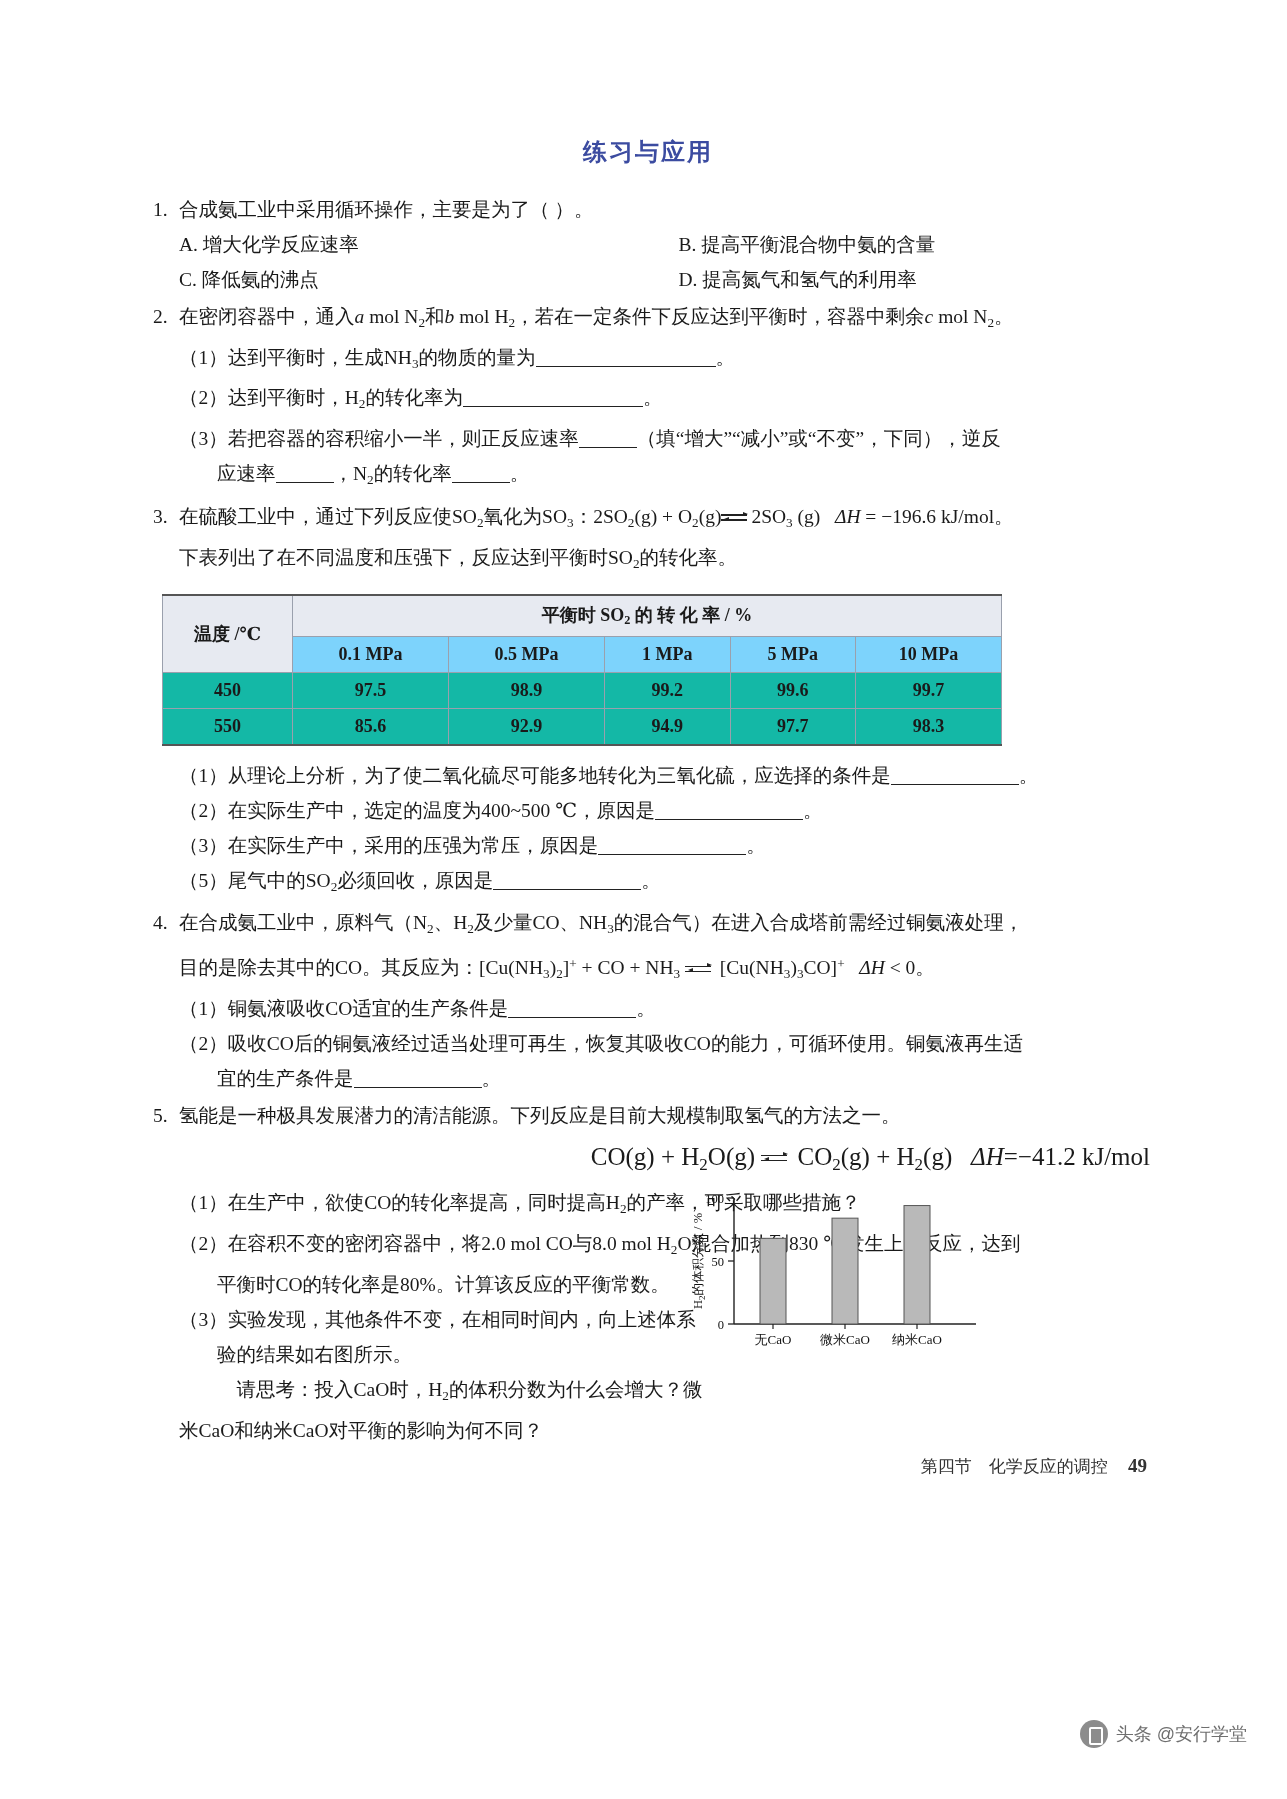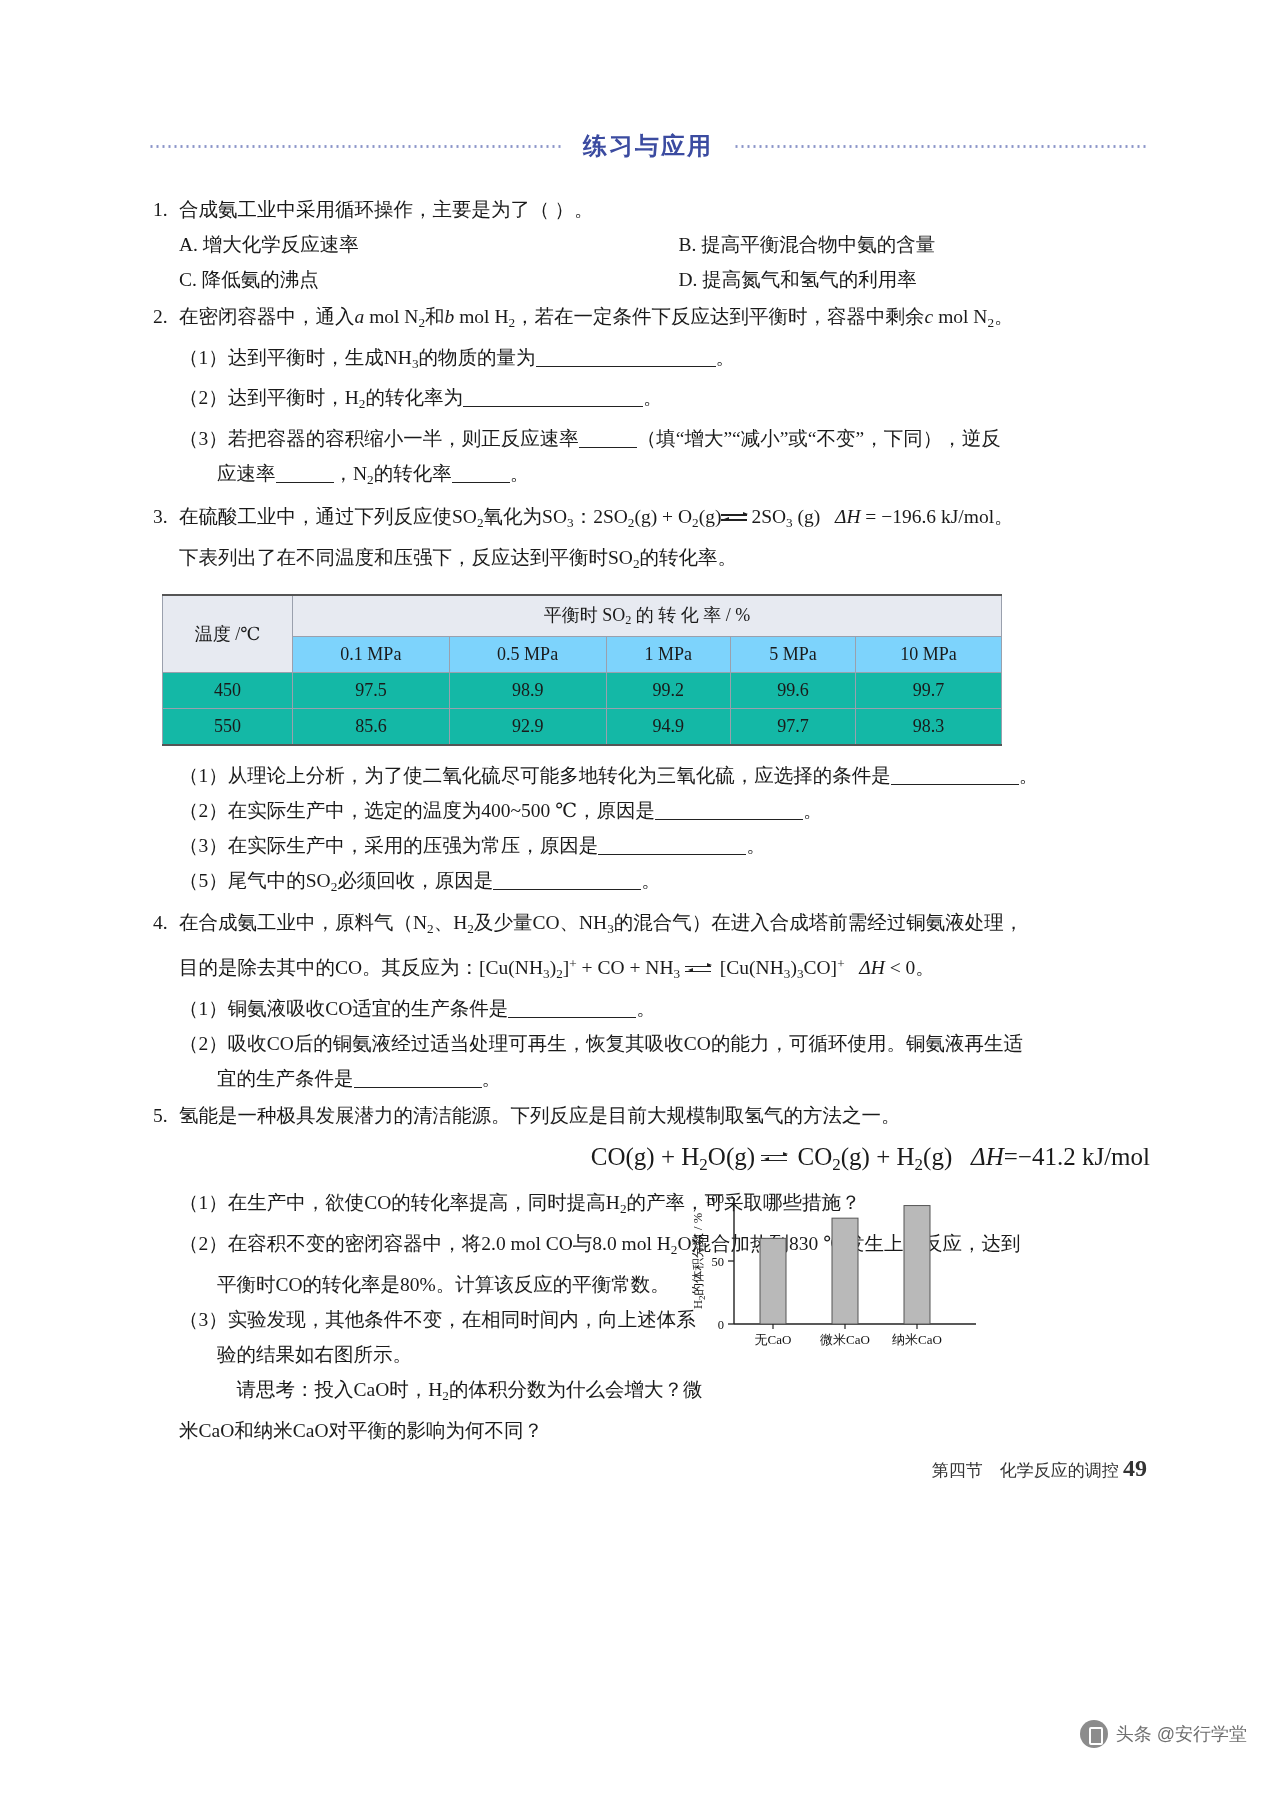--- a/index.html
+++ b/index.html
@@ -10,21 +10,21 @@
     font-family: "Liberation Serif", "DejaVu Serif", serif;
     color: #1a1a1a;
     position: relative;
     overflow: hidden;
   }
   .page { position: absolute; left: 0; top: 0; width: 1287px; height: 1799px; }
 
   
   .header {
     position: absolute; left: 148px; top: 126px; width: 1000px; height: 40px;
-    display: flex; align-items: center; gap: 10px;
+    display: flex; align-items: center; gap: 10px; flex-direction: column;
   }
   .dots { flex: 1 1 auto; height: 3px;
     background-image: radial-gradient(circle, #8a94c8 1.1px, transparent 1.3px);
     background-size: 6px 3px; background-repeat: repeat-x;
     background-position: center; }
   .header-title {
     font-family: "Liberation Sans", "DejaVu Sans", sans-serif;
     font-size: 24px; font-weight: bold; color: #3b4ba0;
     letter-spacing: 2px; white-space: nowrap; padding: 0 10px;
   }
@@ -60,40 +60,40 @@
   .eqarrow i.top { right: 3px; top: 0.4px;
     border-width: 2.6px 0 2.6px 5px; border-color: transparent transparent transparent #222; }
   .eqarrow i.bot { left: 3px; top: 5.4px;
     border-width: 2.6px 5px 2.6px 0; border-color: transparent #222 transparent transparent; }
 
   
   .tbl-wrap { margin: 14px 0 12px 22px; width: 840px; }
   table.data { border-collapse: collapse; width: 840px;
                font-size: 18px; background: #eef0f5; }
   table.data td, table.data th {
-    border: 1px solid #9aa0ad; text-align: center; font-weight: normal;
+    border: 1px solid #9aa0ad; text-align: center; font-weight: bold;
     padding: 7px 2px; height: 34px;
   }
   table.data tr.head1 th { background: #e7eaf1; }
   table.data tr.head2 th { background: #7dd3fc; }
   table.data tbody td { background: #14b8a6; }
   table.data .corner { width: 130px; }
   .topline { border-top: 2.5px solid #555 !important; }
   .botline { border-bottom: 2.5px solid #555 !important; }
 
   
   .chart-box { position: absolute; left: 676px; top: 1188px;
                width: 320px; height: 172px; }
   .reaction-eq { text-align: right; font-size: 25px; margin: 6px 0 4px 0; }
 
   
   .footer { position: absolute; left: 0; top: 1455px; width: 1287px;
             text-align: right; padding-right: 140px;
             font-size: 17px; color: #333; }
-  .footer .pg { font-weight: bold; font-size: 24px; margin-left: 0; }
+  .footer .pg { font-weight: bold; font-size: 19px; margin-left: 16px; }
   .watermark { position: absolute; right: 40px; top: 1720px;
                display: flex; align-items: center; gap: 8px;
                color: #6f6f6f; font-size: 18px;
                font-family: "Liberation Sans","DejaVu Sans",sans-serif; }
   .wm-logo { width: 28px; height: 28px; border-radius: 50%;
              background: #8c8c8c; display: inline-block; position: relative; }
   .wm-logo::after { content: ""; position: absolute; left: 9px; top: 7px;
              width: 10px; height: 14px; border: 2px solid #fff;
              border-radius: 2px; }
 </style>

